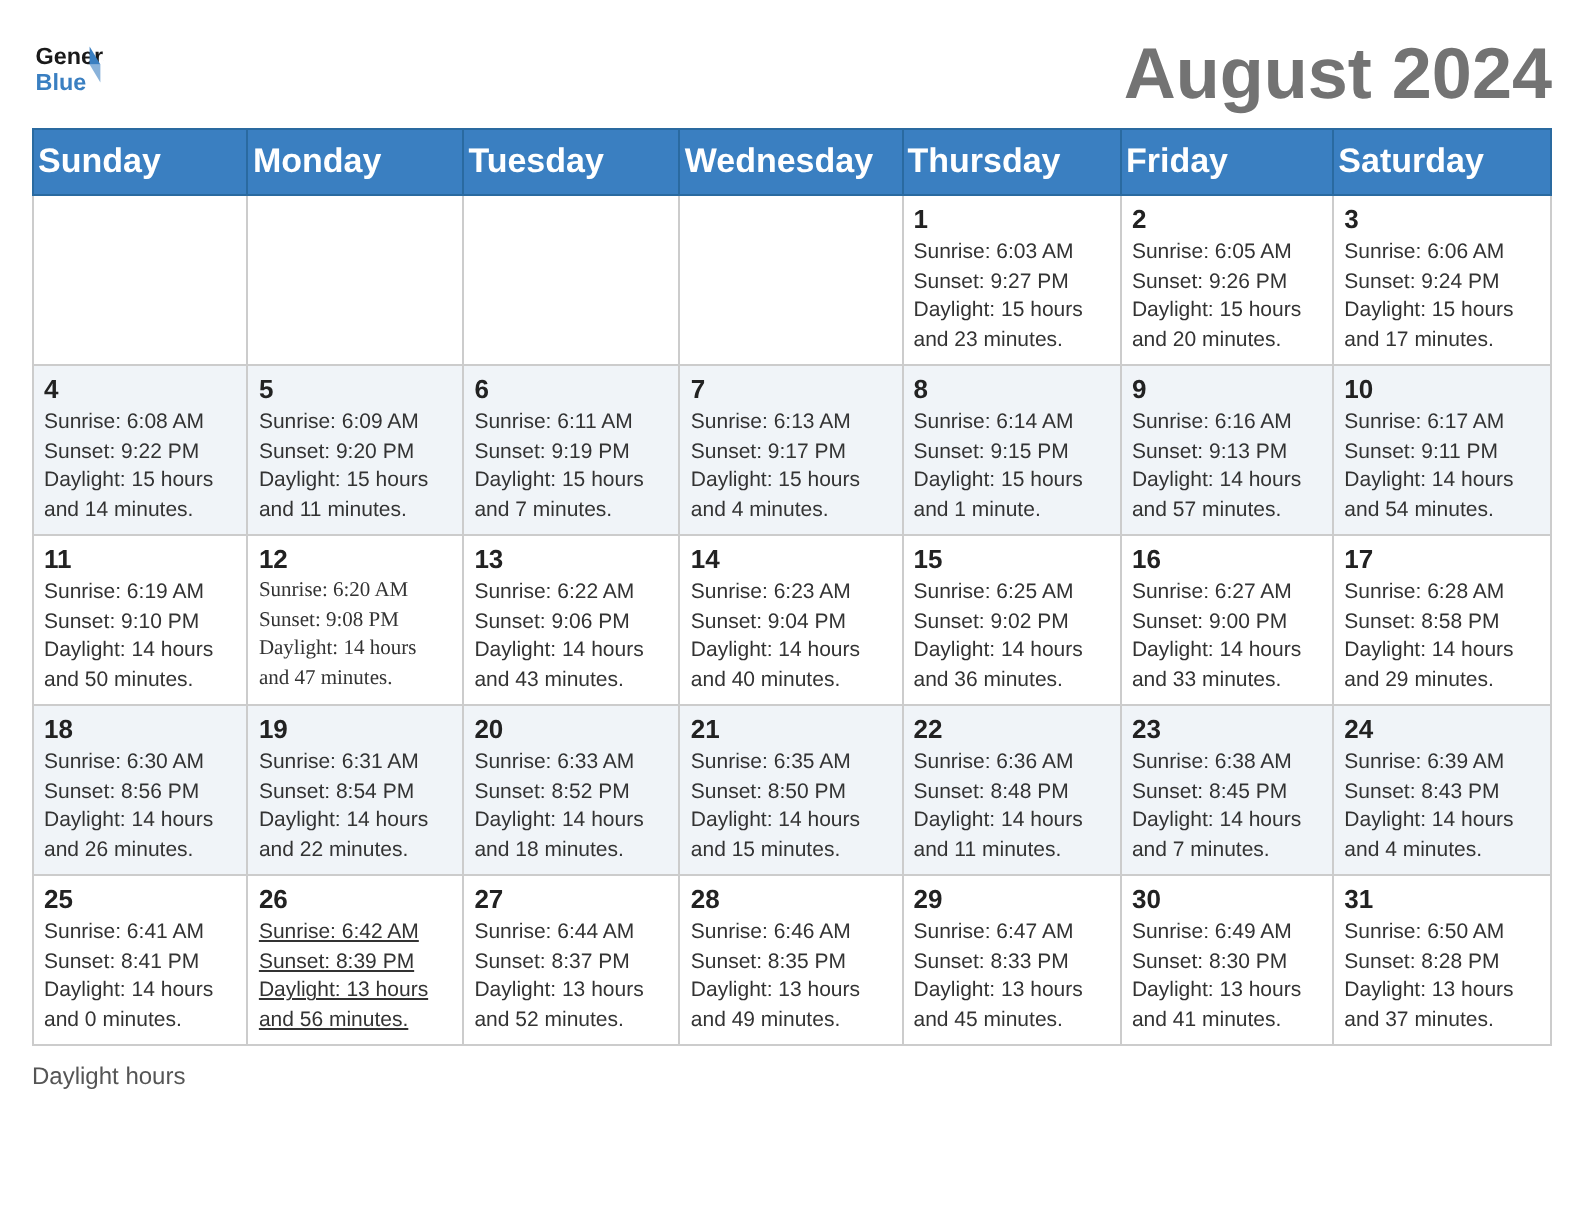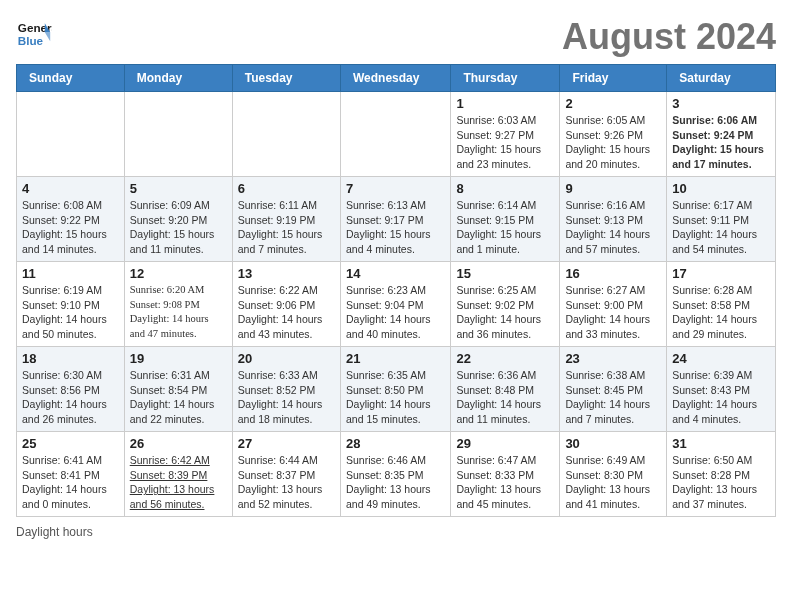--- a/index.html
+++ b/index.html
@@ -39,22 +39,22 @@
     }
     .calendar {
       width: 100%;
       border-collapse: collapse;
       font-size: 11px;
     }
     .calendar th {
       background: #3a7fc1;
       color: #fff;
       text-align: left;
-      padding: 6px 12px;
-      font-size: 12px;
+      padding: 6px 2px;
+      font-size: 17px;
       font-weight: bold;
       border: 1px solid #2a6aa0;
     }
     .calendar td {
       border: 1px solid #ccc;
       vertical-align: top;
       padding: 4px 5px;
       width: 113px;
       min-height: 80px;
       height: 85px;
@@ -130,21 +130,21 @@
         </td>
         <td>
           <div class="day-num">2</div>
           <div class="day-info" style="white-space: pre-line;">Sunrise: 6:05 AM
 Sunset: 9:26 PM
 Daylight: 15 hours
 and 20 minutes.</div>
         </td>
         <td>
           <div class="day-num">3</div>
-          <div class="day-info" style="white-space: pre-line; font-weight: bold;">Sunrise: 6:06 AM
+          <div class="day-info" style="white-space: pre-line;">Sunrise: 6:06 AM
 Sunset: 9:24 PM
 Daylight: 15 hours
 and 17 minutes.</div>
         </td>
       </tr>
       <tr>
         <td>
           <div class="day-num">4</div>
           <div class="day-info" style="white-space: pre-line;">Sunrise: 6:08 AM
 Sunset: 9:22 PM

